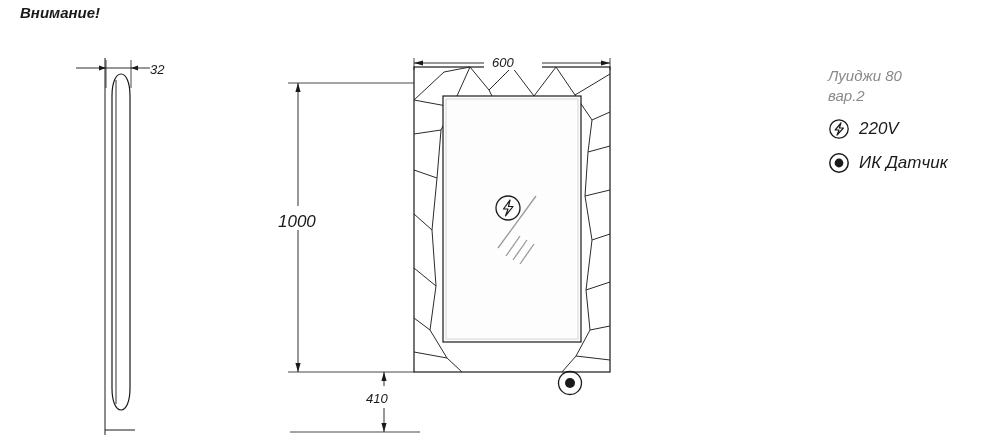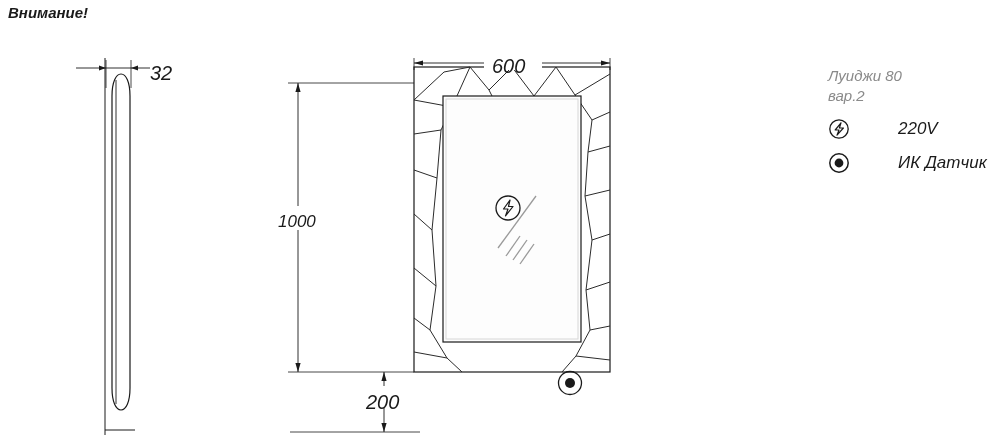--- a/index.html
+++ b/index.html
@@ -10,21 +10,21 @@
   body {
     width: 1000px;
     height: 435px;
     position: relative;
     font-family: "Liberation Sans", sans-serif;
     color: #1a1a1a;
     overflow: hidden;
   }
   .warning {
     position: absolute;
-    left: 8px;
+    left: 20px;
     top: 2px;
     font-style: italic;
     font-weight: bold;
     font-size: 15px;
     line-height: 21px;
     white-space: nowrap;
   }
   .warning div { white-space: nowrap; }
 
   
@@ -34,21 +34,21 @@
     top: 0;
     width: 1000px;
     height: 435px;
   }
 
   
   .dimlabel {
     position: absolute;
     font-family: "Liberation Sans", sans-serif;
     font-style: italic;
-    font-size: 20px;
+    font-size: 13px;
     color: #1a1a1a;
     white-space: nowrap;
   }
   .lbl-32   { left: 150px; top: 62px; }
   .lbl-800  { left: 492px; top: 55px; }
   .lbl-1000 { left: 278px; top: 212px; font-size: 17px; }
   .lbl-250  { left: 366px; top: 391px; }
 
   .legend {
     position: absolute;
@@ -67,21 +67,20 @@
     display: flex;
     align-items: center;
     gap: 9px;
     margin-top: 12px;
     white-space: nowrap;
   }
   .legend-row .lg-text {
     font-style: italic;
     font-size: 17px;
     color: #1a1a1a;
-    margin-left: 39px;
   }
   .ic {
     flex: 0 0 auto;
     width: 22px;
     height: 22px;
     position: relative;
   }
 </style>
 </head>
 <body>
@@ -194,21 +193,21 @@
   <polygon points="384,372 381.4,381 386.6,381" fill="#1a1a1a"></polygon>
   <polygon points="384,432 381.4,423 386.6,423" fill="#1a1a1a"></polygon>
   <line x1="290" y1="432" x2="420" y2="432" stroke="#1a1a1a" stroke-width="0.8"></line>
   <rect x="360" y="386" width="52" height="22" fill="#ffffff"></rect>
 
 </svg>
 
 <div class="dimlabel lbl-32">32</div>
 <div class="dimlabel lbl-800">600</div>
 <div class="dimlabel lbl-1000">1000</div>
-<div class="dimlabel lbl-250">200</div>
+<div class="dimlabel lbl-250">410</div>
 
 <div class="legend">
   <div class="legend-title">Луиджи  80</div>
   <div class="legend-title">вар.2</div>
 
   <div class="legend-row">
     <span class="ic">
       <svg viewBox="0 0 22 22" width="22" height="22" xmlns="http://www.w3.org/2000/svg">
         <circle cx="11" cy="11" r="9.2" fill="none" stroke="#1a1a1a" stroke-width="1.3"></circle>
         <path d="M13,4.8 L7.2,12 L11,12 L9,17.2 L15.4,10 L11.4,10 Z" fill="none" stroke="#1a1a1a" stroke-width="1.2" stroke-linejoin="round"></path>

